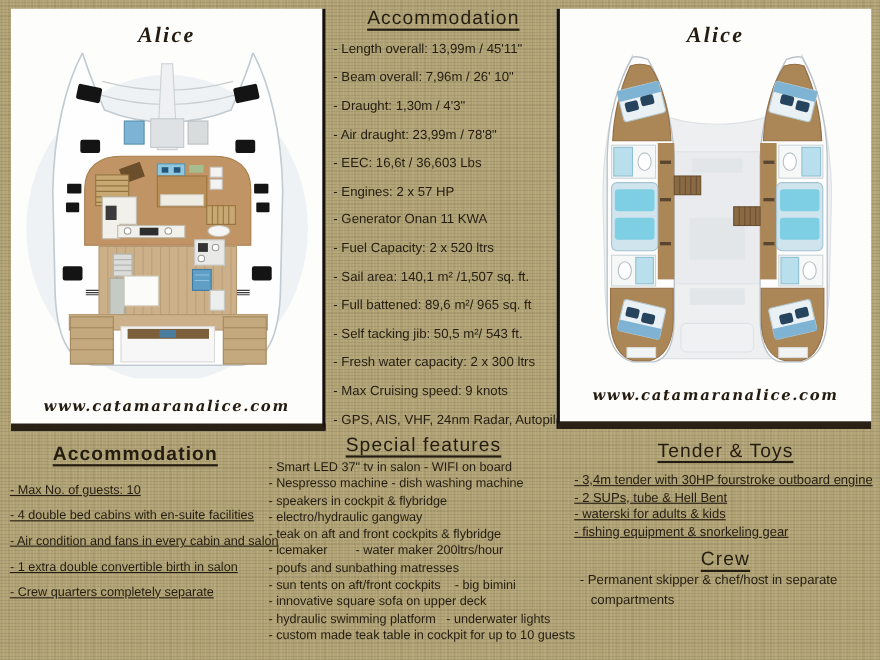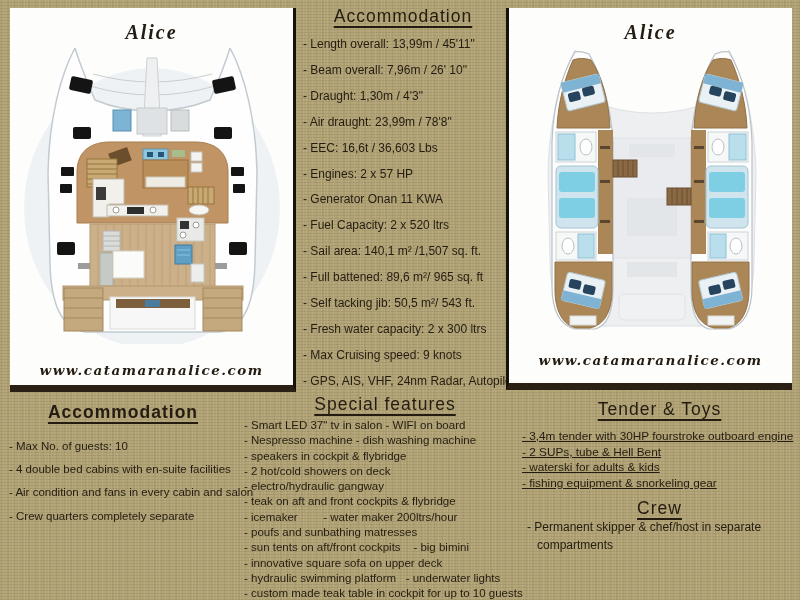--- a/index.html
+++ b/index.html
@@ -41,21 +41,21 @@
   ul{list-style:none;}
   li{white-space:pre;}
 
   .specs{position:absolute;left:301px;top:0;width:204px;height:392px;}
   .specs h2{margin-top:6px;}
   .specs ul{margin-top:5px;padding-left:2px;}
   .specs li{font-size:12px;line-height:25.9px;}
 
   .accommodation{position:absolute;left:4px;top:399px;width:238px;}
   .accommodation h2{margin-top:3px;font-weight:bold;}
-  .accommodation ul{margin-top:12px;padding-left:5px;}
+  .accommodation ul{margin-top:12px;padding-left:5px;text-decoration:underline;}
   .accommodation li{font-size:11.5px;line-height:23.2px;}
 
   .features{position:absolute;left:240px;top:394px;width:290px;}
   .features ul{margin-top:3px;padding-left:4px;}
   .features li{font-size:11.5px;line-height:15.3px;}
 
   .tender{position:absolute;left:519px;top:399px;width:281px;}
   .tender ul{margin-top:9px;padding-left:3px;}
   .tender li{font-size:11.8px;line-height:15.6px;text-decoration:underline;}
 
@@ -274,31 +274,31 @@
 
   <div class="website">www.catamaranalice.com</div>
 </div>
 
 <div class="accommodation">
   <h2>Accommodation</h2>
   <ul>
     <li>- Max No. of guests: 10</li>
     <li>- 4 double bed cabins with en-suite facilities</li>
     <li>- Air condition and fans in every cabin and salon</li>
+    <li>- 1 extra double convertible birth in salon</li>
     <li>- Crew quarters completely separate</li>
   </ul>
 </div>
 
 <div class="features">
   <h2>Special features</h2>
   <ul>
     <li>- Smart LED 37" tv in salon - WIFI on board</li>
     <li>- Nespresso machine - dish washing machine</li>
     <li>- speakers in cockpit &amp; flybridge</li>
-    <li>- 2 hot/cold showers on deck</li>
     <li>- electro/hydraulic gangway</li>
     <li>- teak on aft and front cockpits &amp; flybridge</li>
     <li>- icemaker        - water maker 200ltrs/hour</li>
     <li>- poufs and sunbathing matresses</li>
     <li>- sun tents on aft/front cockpits    - big bimini</li>
     <li>- innovative square sofa on upper deck</li>
     <li>- hydraulic swimming platform   - underwater lights</li>
     <li>- custom made teak table in cockpit for up to 10 guests</li>
   </ul>
 </div>

